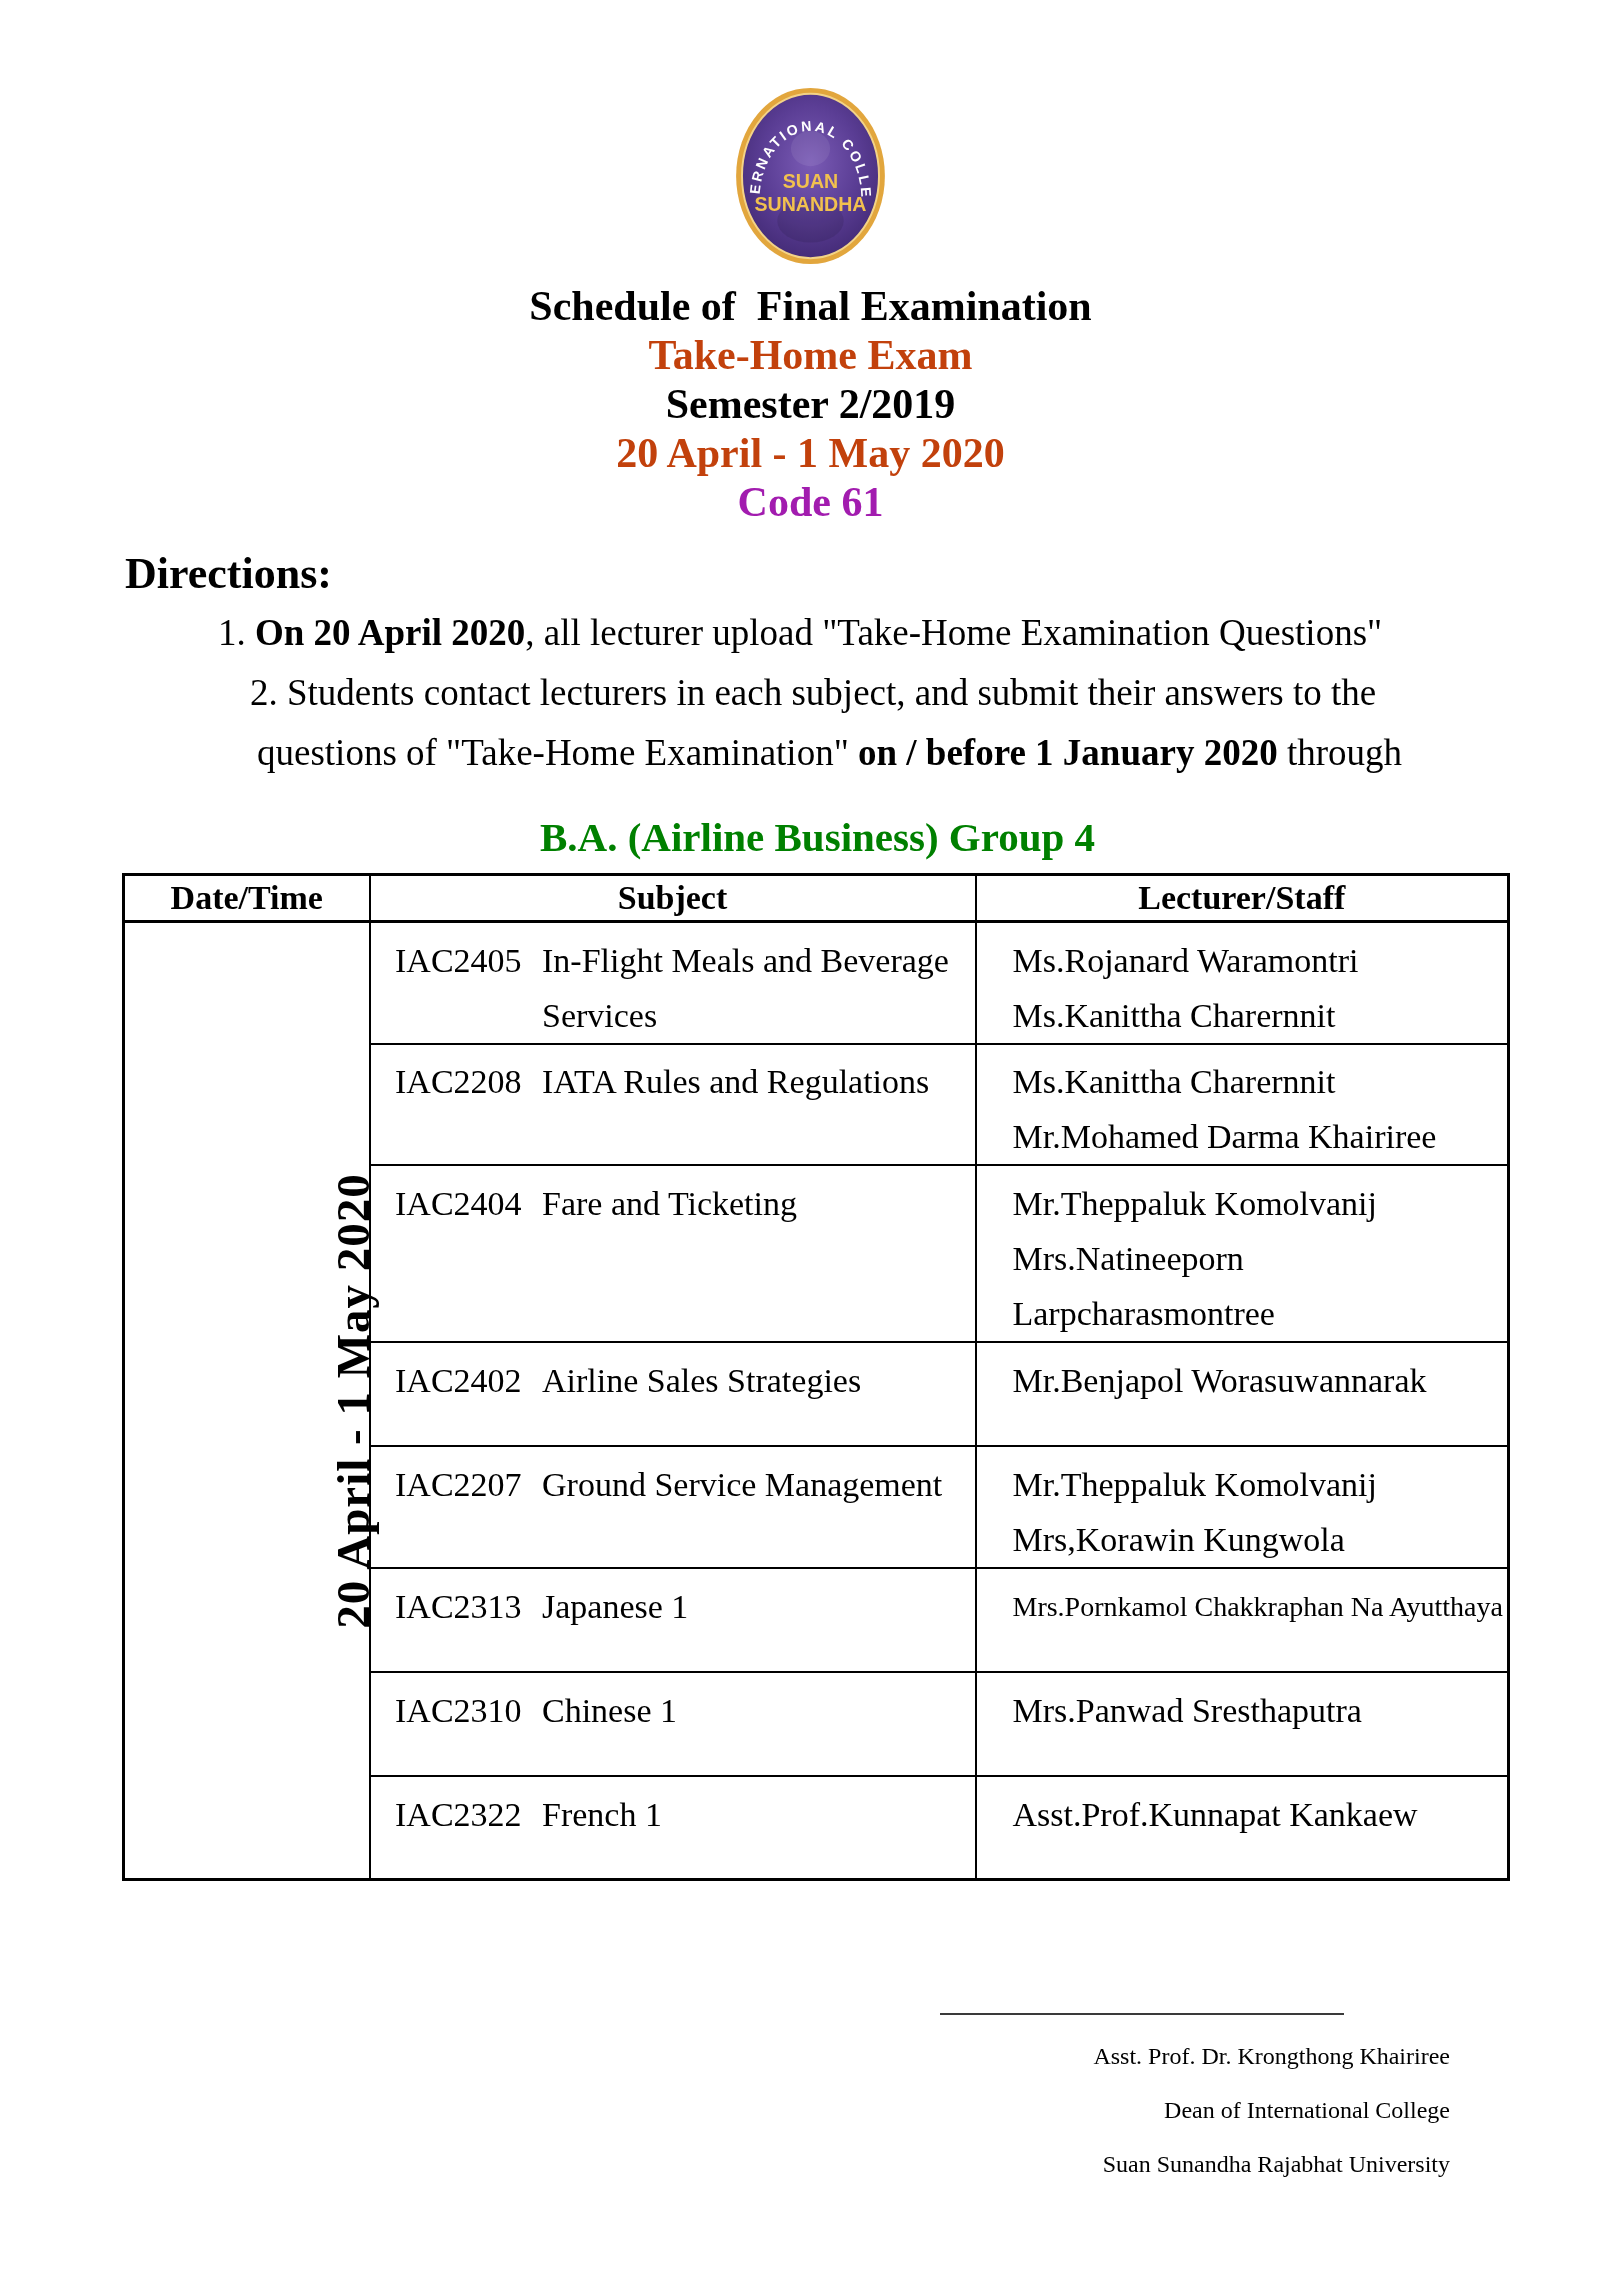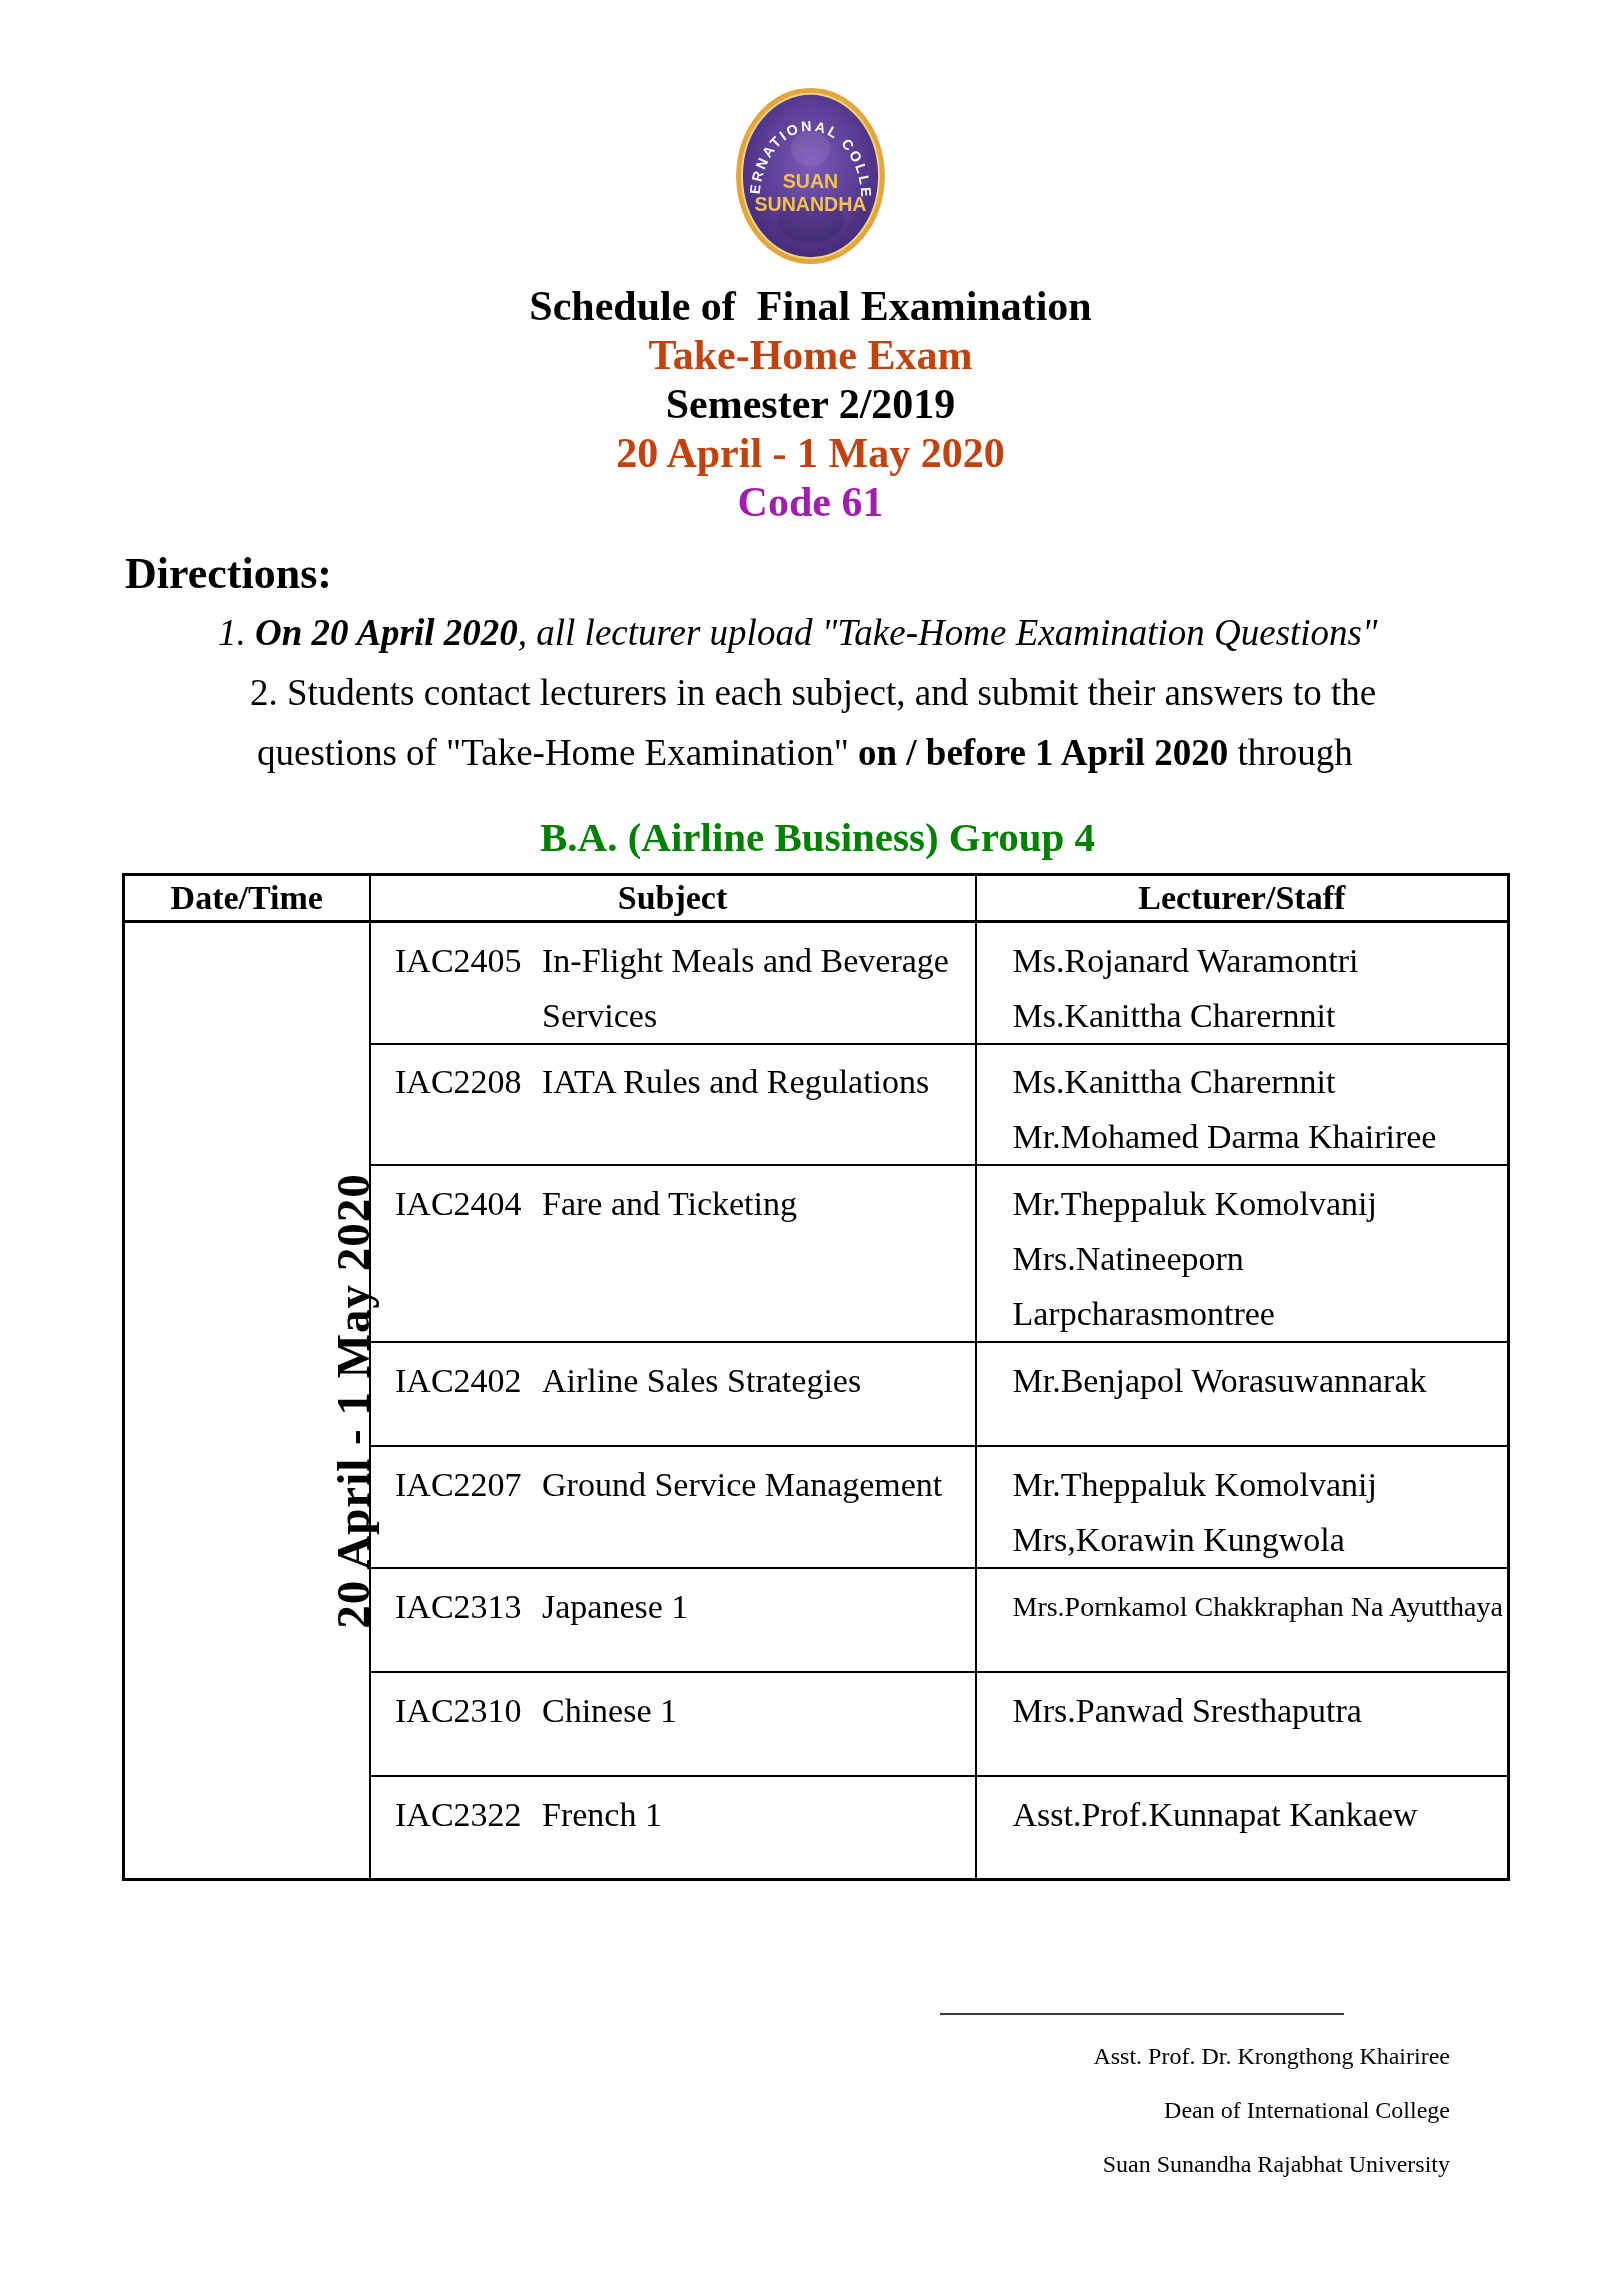--- a/index.html
+++ b/index.html
@@ -24,21 +24,21 @@
   .t-black { color:#000000; }
   .t-red   { color:#c2410c; }
   .t-blue  { color:#a21caf; }
 
   
   .directions { margin-top:23.5px; }
   .dir-heading {
     margin-left:125px; font-size:44px; font-weight:bold; line-height:47px;
   }
   .dir-line { font-size:37px; line-height:60px; white-space:pre; }
-  .dl1 { margin-left:218px; margin-top:5.9px;font-style:italic; }
+  .dl1 { margin-left:218px; margin-top:5.9px; }
   .dl2 { margin-left:263px; }
   .dl3 { margin-left:250px; }
   .dl4 { margin-left:257px; }
   .dl5 { margin-left:257px; }
   .b { font-weight:bold; }
 
   
   .group-heading {
     margin-top:33px; text-align:center;
     color:#008000; font-weight:bold; font-size:41px; line-height:43px;padding-left:14px;
@@ -110,21 +110,21 @@
     <div class="title-line t-red">Take-Home Exam</div>
     <div class="title-line t-black">Semester 2/2019</div>
     <div class="title-line t-red">20 April - 1 May 2020</div>
     <div class="title-line t-blue">Code 61</div>
   </div>
 
   <div class="directions">
     <div class="dir-heading">Directions:</div>
     <div class="dir-line dl1"><span>1. </span><span class="b">On 20 April 2020</span><span>, all lecturer upload "Take-Home Examination Questions"</span></div>
     <div class="dir-line dl3">2. Students contact lecturers in each subject, and submit their answers to the</div>
-    <div class="dir-line dl4"><span>questions of "Take-Home Examination" </span><span class="b">on / before 1 April 2020</span><span> through</span></div>
+    <div class="dir-line dl4"><span>questions of "Take-Home Examination" </span><span class="b">on / before 1 January 2020</span><span> through</span></div>
   </div>
 
   <div class="group-heading">B.A. (Airline Business) Group 4</div>
 
   <table class="exam">
     <colgroup>
         <col style="width:246px">
         <col style="width:606px">
         <col style="width:533px">
       </colgroup>

